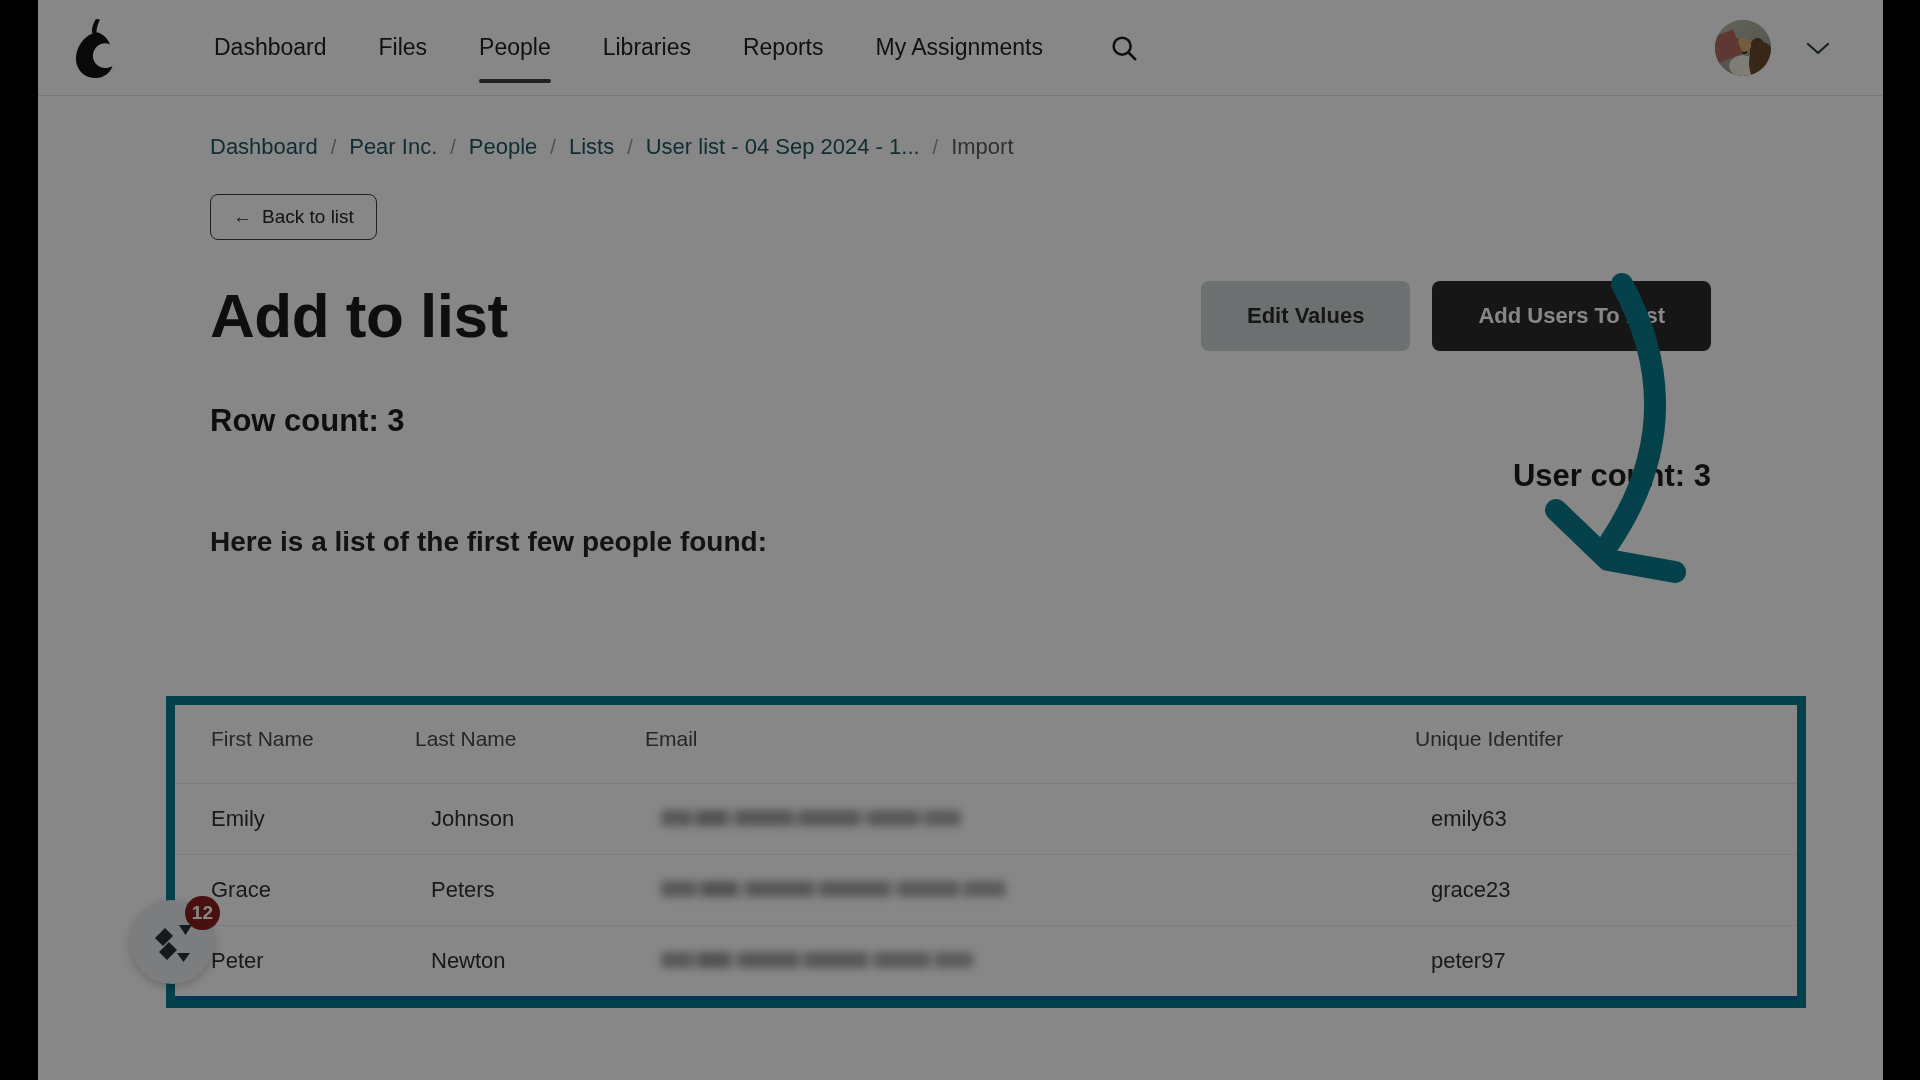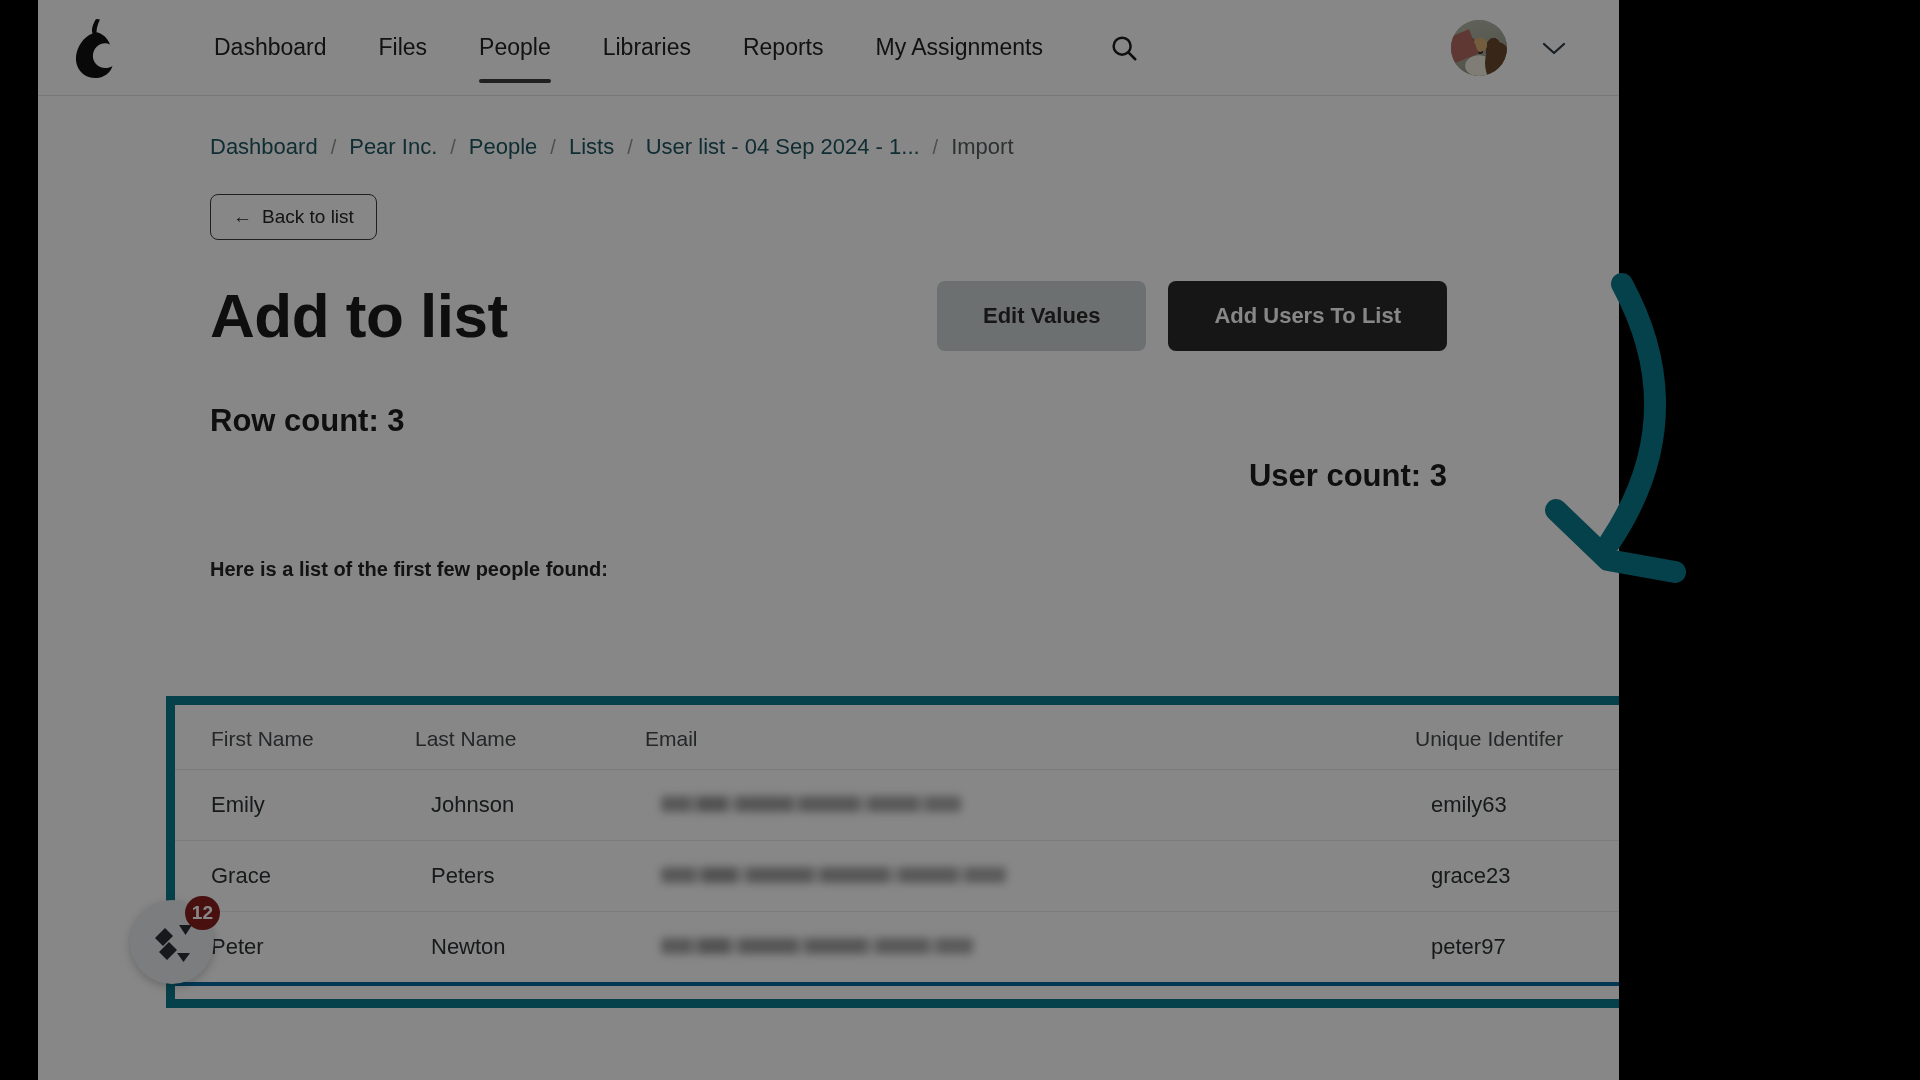--- a/index.html
+++ b/index.html
@@ -18,21 +18,21 @@
     width: 1920px;
     height: 1080px;
     background: #000000;
   }
 
   
   #app {
     position: absolute;
     left: 38px;
     top: 0px;
-    width: 1581px;
+    width: 1845px;
     height: 1080px;
     background: #0f172a;
     overflow: hidden;
   }
 
   
   #dim-scrim {
     position: absolute;
     inset: 0;
     background: rgba(0,0,0,0.47);
@@ -219,22 +219,22 @@
   .count-line {
     font-size: 31px;
     font-weight: 700;
     color: #1d1d1d;
     margin-top: 0;
   }
   #counts { margin-top: 52px; }
   #counts .count-line + .count-line { margin-top: 19px; text-align: right; }
 
   #found-label {
-    margin-top: 64px;
-    font-size: 20px;
+    margin-top: 32px;
+    font-size: 28px;
     font-weight: 700;
     color: #242424;
   }
 
   
   #table-highlight {
     position: absolute;
     left: 128px;
     top: 600px;
     width: 1640px;
@@ -247,21 +247,21 @@
     width: 100%;
     border-collapse: collapse;
     background: #ffffff;
     table-layout: fixed;
   }
   thead th {
     text-align: left;
     font-size: 21px;
     font-weight: 400;
     color: #44494b;
-    padding: 22px 0 18px 0;
+    padding: 22px 0 32px 0;
     border-bottom: 1px solid #e4e6e7;
   }
   tbody td {
     font-size: 22px;
     color: #2d3133;
     padding: 22px 16px;
     border-bottom: 1px solid #e9ebec;
   }
   tbody tr:last-child td { border-bottom: 4px solid #0369a1; }
   .col-first { width: 240px; padding-left: 36px !important; }

